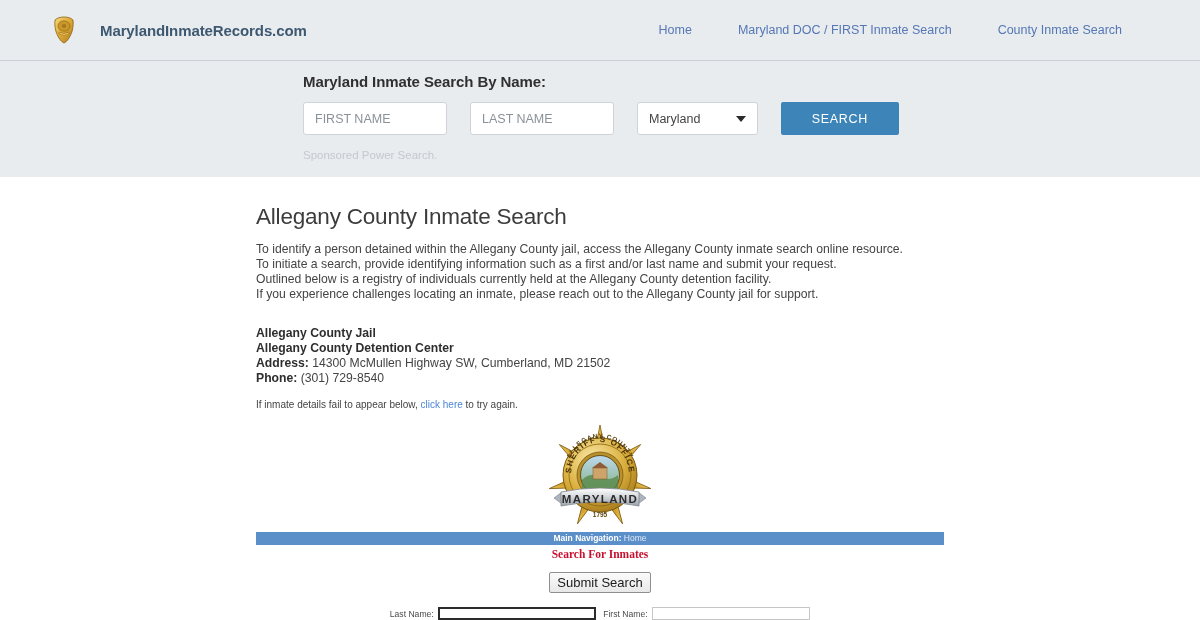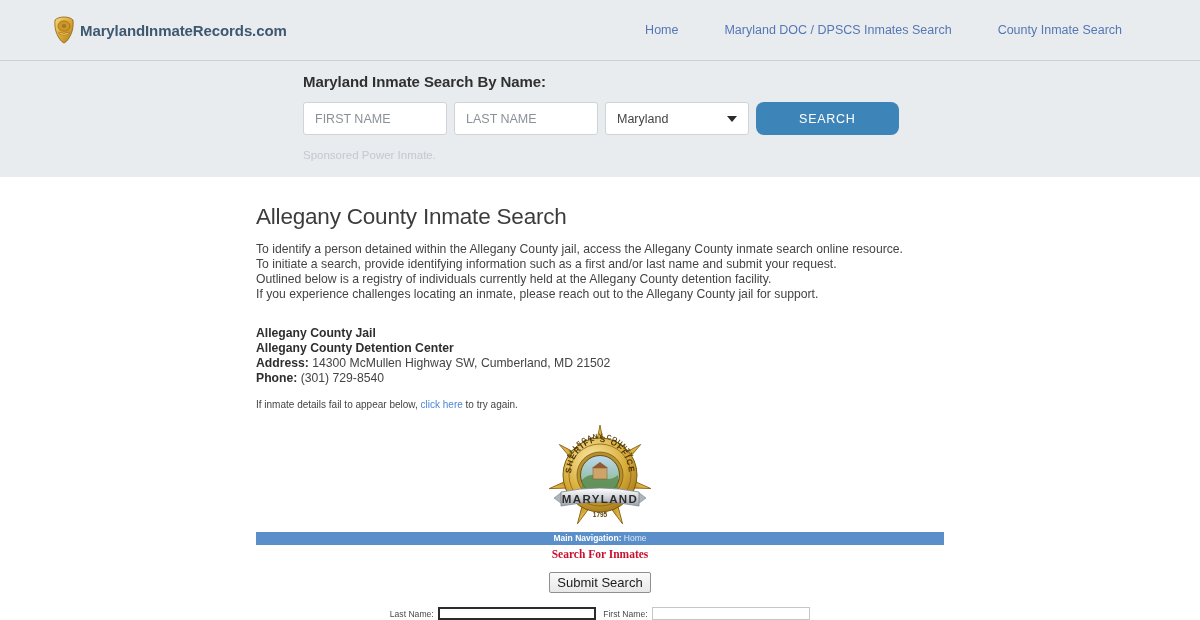--- a/index.html
+++ b/index.html
@@ -24,21 +24,21 @@
     background: #e8ecef;
     border-bottom: 1px solid #c9d0d6;
     display: flex;
     align-items: center;
     padding: 0 78px 0 52px;
     position: relative;
   }
   .brand {
     display: flex;
     align-items: center;
-    gap: 4px;
+    gap: 24px;
     text-decoration: none;
   }
   .brand-badge {
     width: 24px;
     height: 28px;
     flex: 0 0 auto;
     display: block;
   }
   .brand-text {
     font-size: 15px;
@@ -75,21 +75,21 @@
   .search-title {
     font-size: 15px;
     font-weight: bold;
     color: #303030;
     margin: 0 0 12px 0;
     letter-spacing: -0.1px;
   }
   .search-row {
     display: flex;
     align-items: stretch;
-    gap: 7px;
+    gap: 23px;
   }
   .txt-input {
     height: 33px;
     border: 1px solid #cfd4d8;
     border-radius: 3px;
     background: #ffffff;
     font-family: "Liberation Sans", sans-serif;
     font-size: 12.5px;
     color: #333;
     padding: 0 11px;
@@ -122,21 +122,21 @@
     width: 0; height: 0;
     border-left: 5px solid transparent;
     border-right: 5px solid transparent;
     border-top: 6px solid #2b2b2b;
   }
   .search-btn {
     width: 144px;
     height: 33px;
     background: #3d85b8;
     border: none;
-    border-radius: 8px;
+    border-radius: 2px;
     color: #ffffff;
     font-family: "Liberation Sans", sans-serif;
     font-size: 12.5px;
     letter-spacing: 0.7px;
     cursor: pointer;
   }
   .sponsored {
     font-size: 11.5px;
     color: #c3c9ce;
     margin-top: 14px;
@@ -277,38 +277,38 @@
       </defs>
       <path d="M12 1 C16 1 19 2 21 4 C21.5 9 21 16 17 22 C15.5 24.6 13.6 26.4 12 27 C10.4 26.4 8.5 24.6 7 22 C3 16 2.5 9 3 4 C5 2 8 1 12 1 Z" fill="url(#goldA)" stroke="#8a5f10" stroke-width="0.8"></path>
       <ellipse cx="12" cy="10" rx="6" ry="5.2" fill="#c9972a" stroke="#8a5f10" stroke-width="0.6"></ellipse>
       <path d="M7 16 Q12 19 17 16 L17 18 Q12 21 7 18 Z" fill="#e9c45e" stroke="#8a5f10" stroke-width="0.5"></path>
       <circle cx="12" cy="10" r="2.1" fill="#8a5f10" opacity="0.55"></circle>
     </svg>
     <span class="brand-text">MarylandInmateRecords.com</span>
   </a>
   <nav class="main-nav">
     <a href="#">Home</a>
-    <a href="#">Maryland DOC / DPSCS Inmates Search</a>
+    <a href="#">Maryland DOC / FIRST Inmate Search</a>
     <a href="#">County Inmate Search</a>
   </nav>
 </div>
 
 <div class="search-band">
   <div class="search-inner">
     <div class="search-title">Maryland Inmate Search By Name:</div>
     <div class="search-row">
       <input id="first-name-input" class="txt-input" type="text" placeholder="FIRST NAME" style="">
       <input id="last-name-input" class="txt-input" type="text" placeholder="LAST NAME" style="">
       <div class="state-select">
         <span class="state-select-value">Maryland</span>
         <span class="caret"></span>
       </div>
       <button class="search-btn">SEARCH</button>
     </div>
-    <div class="sponsored">Sponsored Power Inmate.</div>
+    <div class="sponsored">Sponsored Power Search.</div>
   </div>
 </div>
 
 <div class="content">
 
   <h1 class="page-title">Allegany County Inmate Search</h1>
 
   <div>
     <p class="intro-line">To identify a person detained within the Allegany County jail, access the Allegany County inmate search online resource.</p>
     <p class="intro-line">To initiate a search, provide identifying information such as a first and/or last name and submit your request.</p>

